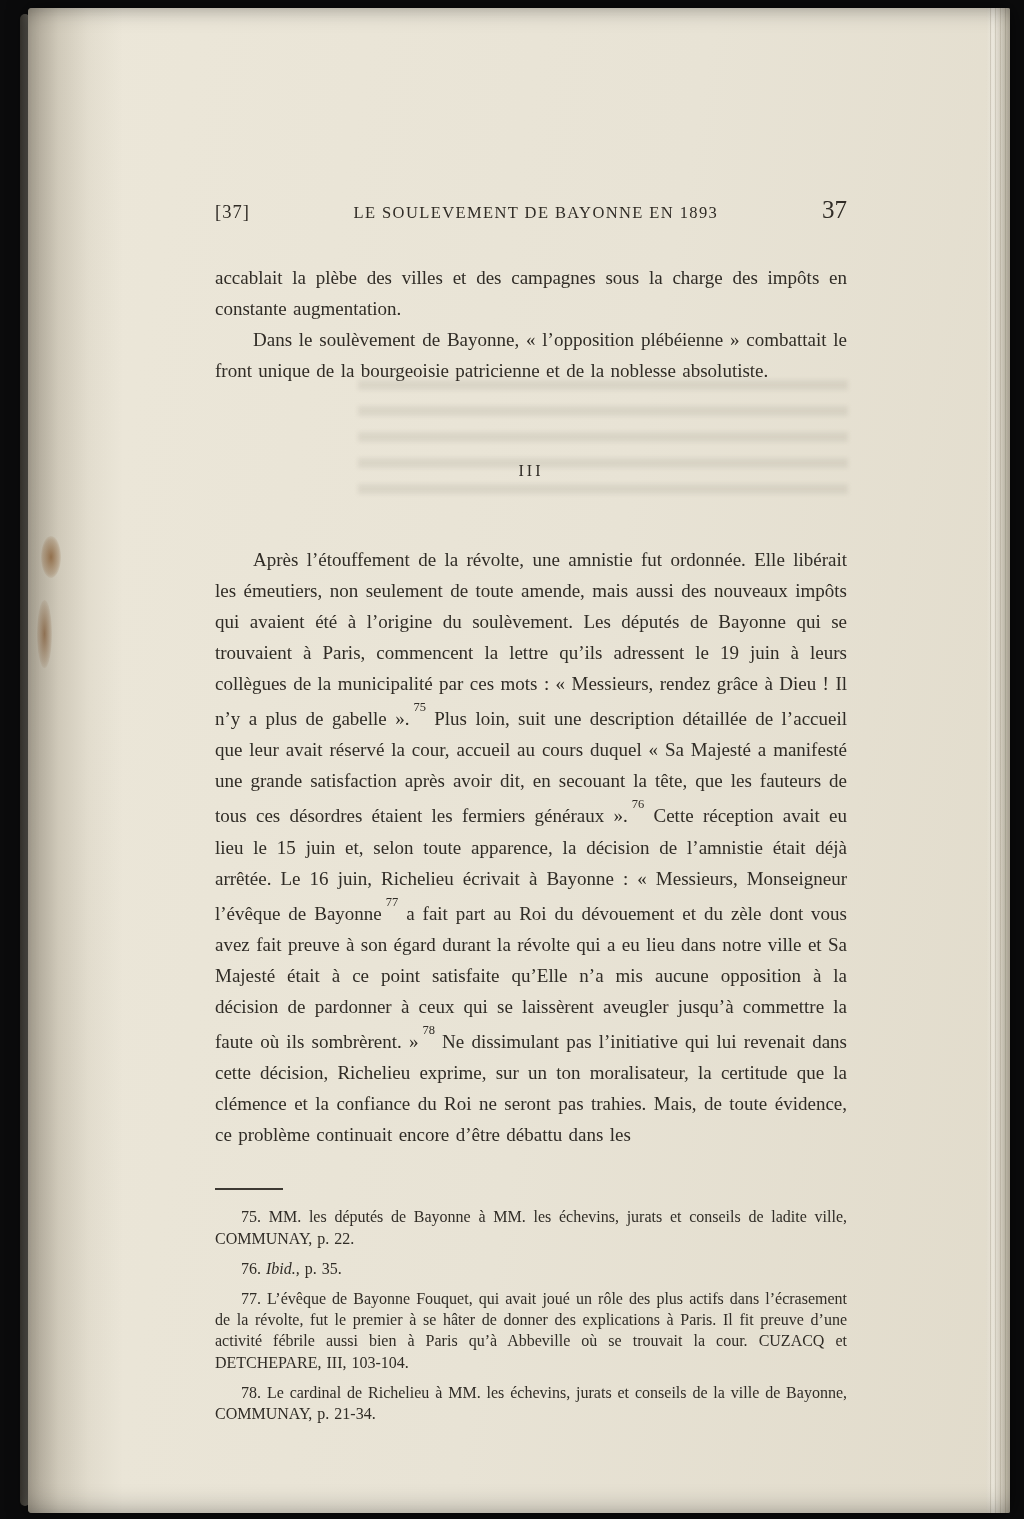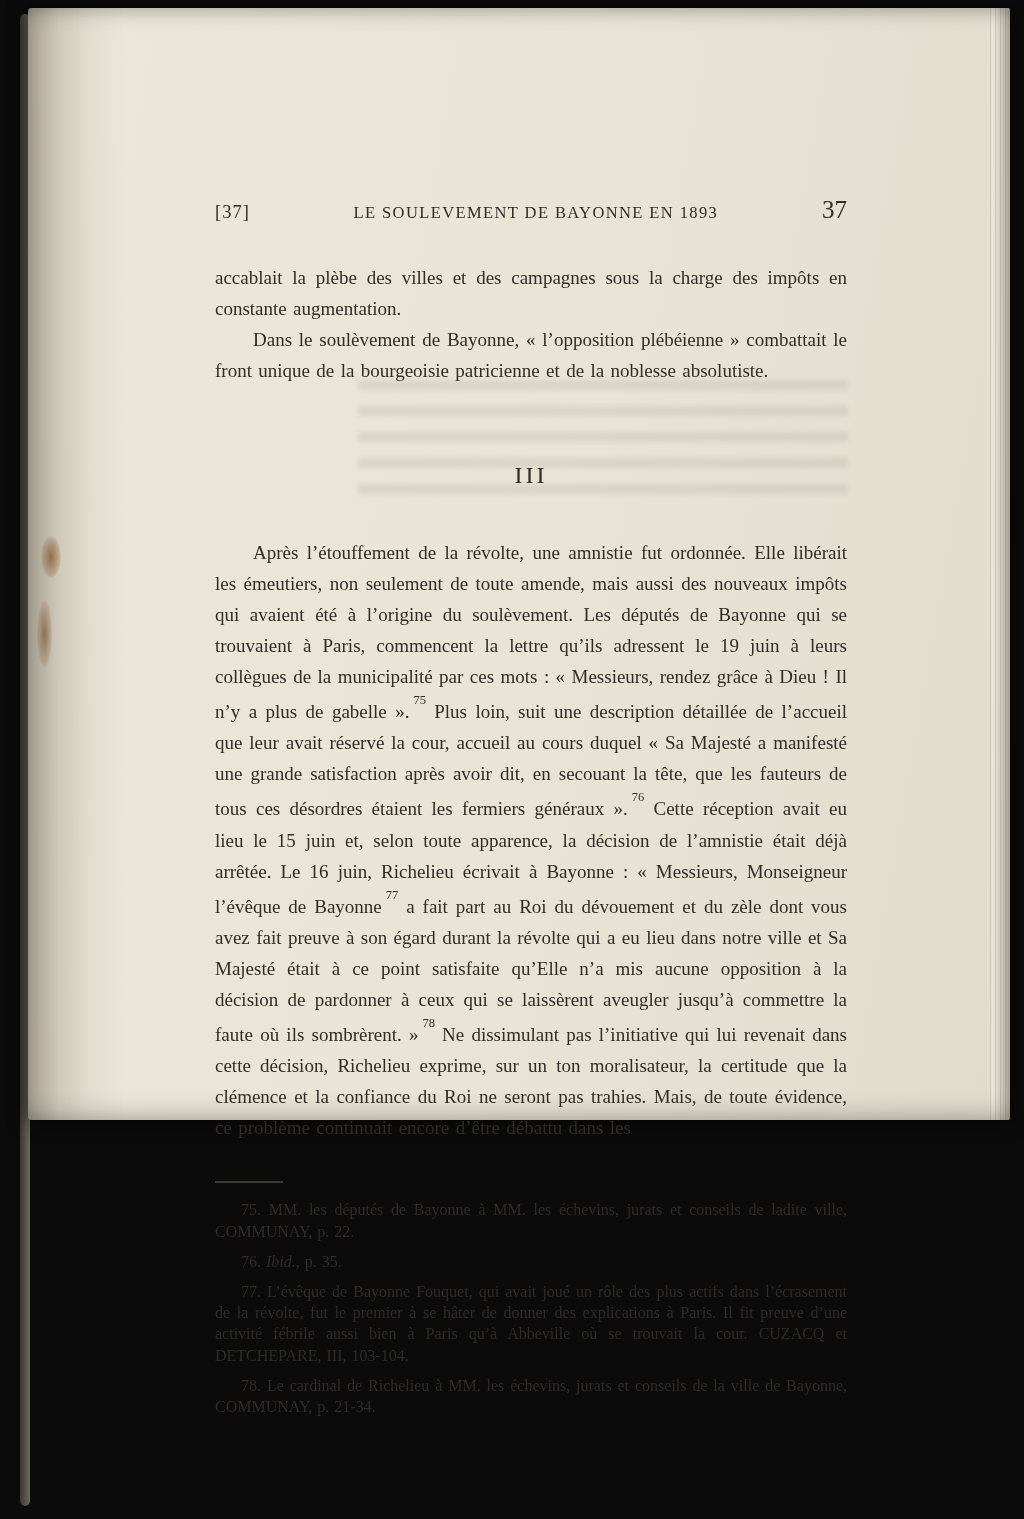--- a/index.html
+++ b/index.html
@@ -9,21 +9,21 @@
     font-family:"Liberation Serif","DejaVu Serif",serif;
     position:relative;
     overflow:hidden;
   }
   .page-under-edge {
     position:absolute; left:20px; top:14px; width:10px; height:1492px;
     background:linear-gradient(90deg,#6a6456,#cdc7b6);
     opacity:.5; border-radius:5px;
   }
   .paper {
-    position:absolute; left:28px; top:8px; width:982px; height:1112px;
+    position:absolute; left:28px; top:8px; width:982px; height:1505px;
     background:linear-gradient(100deg,#ece7d9 0%,#e8e3d5 55%,#e1dbcb 100%);
     border-radius:4px 2px 2px 4px;
     box-shadow:0 0 20px rgba(0,0,0,0.65);
   }
   .paper-vignette {
     position:absolute; inset:0; pointer-events:none; border-radius:4px 2px 2px 4px;
     box-shadow:
       inset 0 14px 22px -14px rgba(0,0,0,0.35),
       inset 0 -18px 26px -16px rgba(0,0,0,0.30),
       inset -12px 0 20px -12px rgba(0,0,0,0.22);
@@ -67,22 +67,22 @@
   }
   .cite { font-size:18.5px; letter-spacing:1px; }
   .running-title { font-size:16.5px; letter-spacing:1.4px; }
   .pagenum { font-size:25px; }
   .para {
     font-size:19px; line-height:31px;
     text-align:justify; word-spacing:1.6px;
   }
   .indent { text-indent:38px; }
   .section-heading {
-    text-align:center; font-size:24px; letter-spacing:3px;
-    margin:76px 0 48px;
+    text-align:center; font-size:16px; letter-spacing:3px;
+    margin:76px 0 64px;
   }
   sup.fn-ref {
     font-size:12.5px; position:relative; top:-7px;
     margin-left:4px; letter-spacing:0;
   }
   .footnote-rule {
     width:68px; height:2px; background:#3d3933;
     margin:38px 0 16px;
   }
   .footnote {

